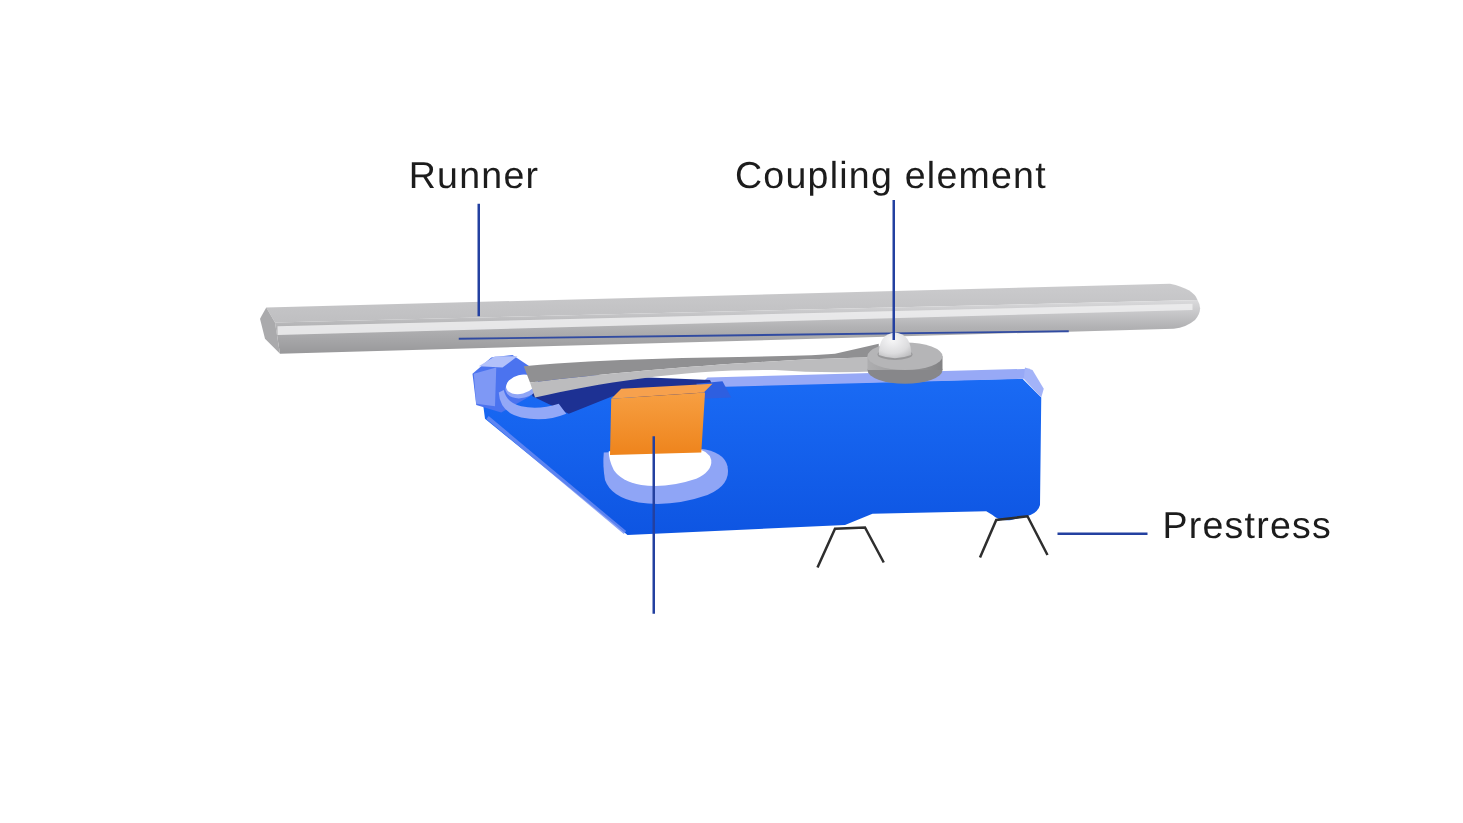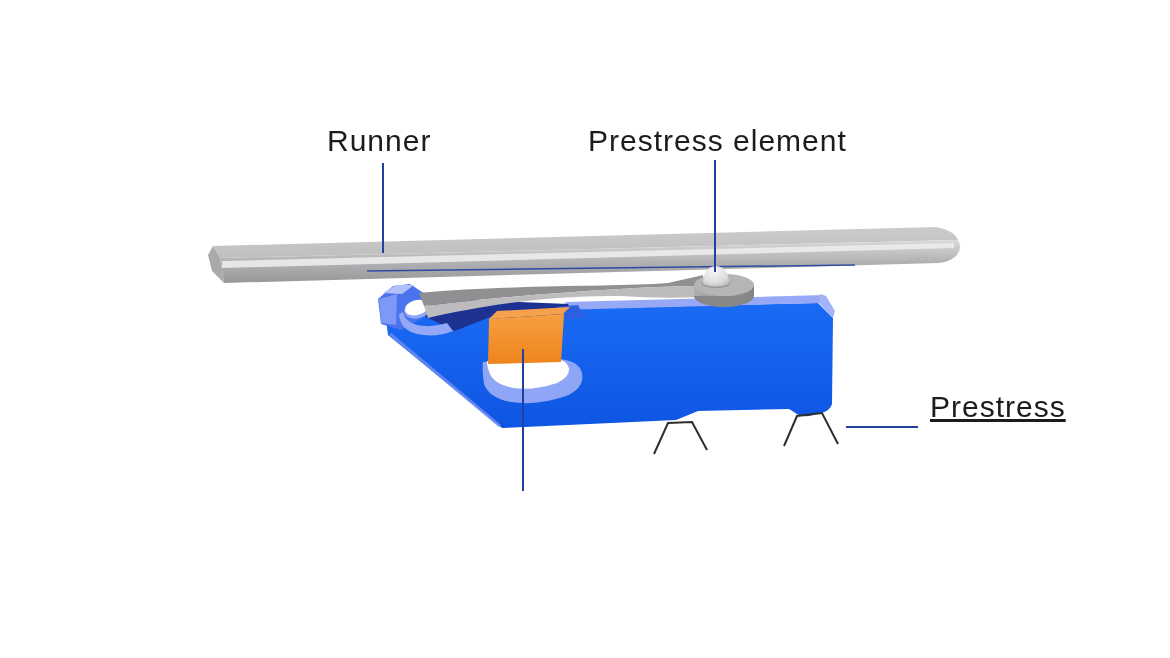--- a/index.html
+++ b/index.html
@@ -131,17 +131,17 @@
     <g>
       <path class="leader" d="M 383,163 L 383,253"></path>
       <path class="leader" d="M 715,160 L 715,272"></path>
       <path class="leader" d="M 523,349 L 523,491"></path>
       <path class="leader" d="M 846,427 L 918,427"></path>
     </g>
   </svg>
 
   <div class="lbl" style="left:327px;top:126px;text-align:center;">Runner</div>
 
-  <div class="lbl" style="left:588px;top:126px;">Prestress element</div>
+  <div class="lbl" style="left:588px;top:126px;">Coupling element</div>
 
-  <div class="lbl" style="left:930px;top:392px;text-decoration:underline;">Prestress</div>
+  <div class="lbl" style="left:930px;top:406px;">Prestress</div>
 
 </div>
 
 </body></html>

